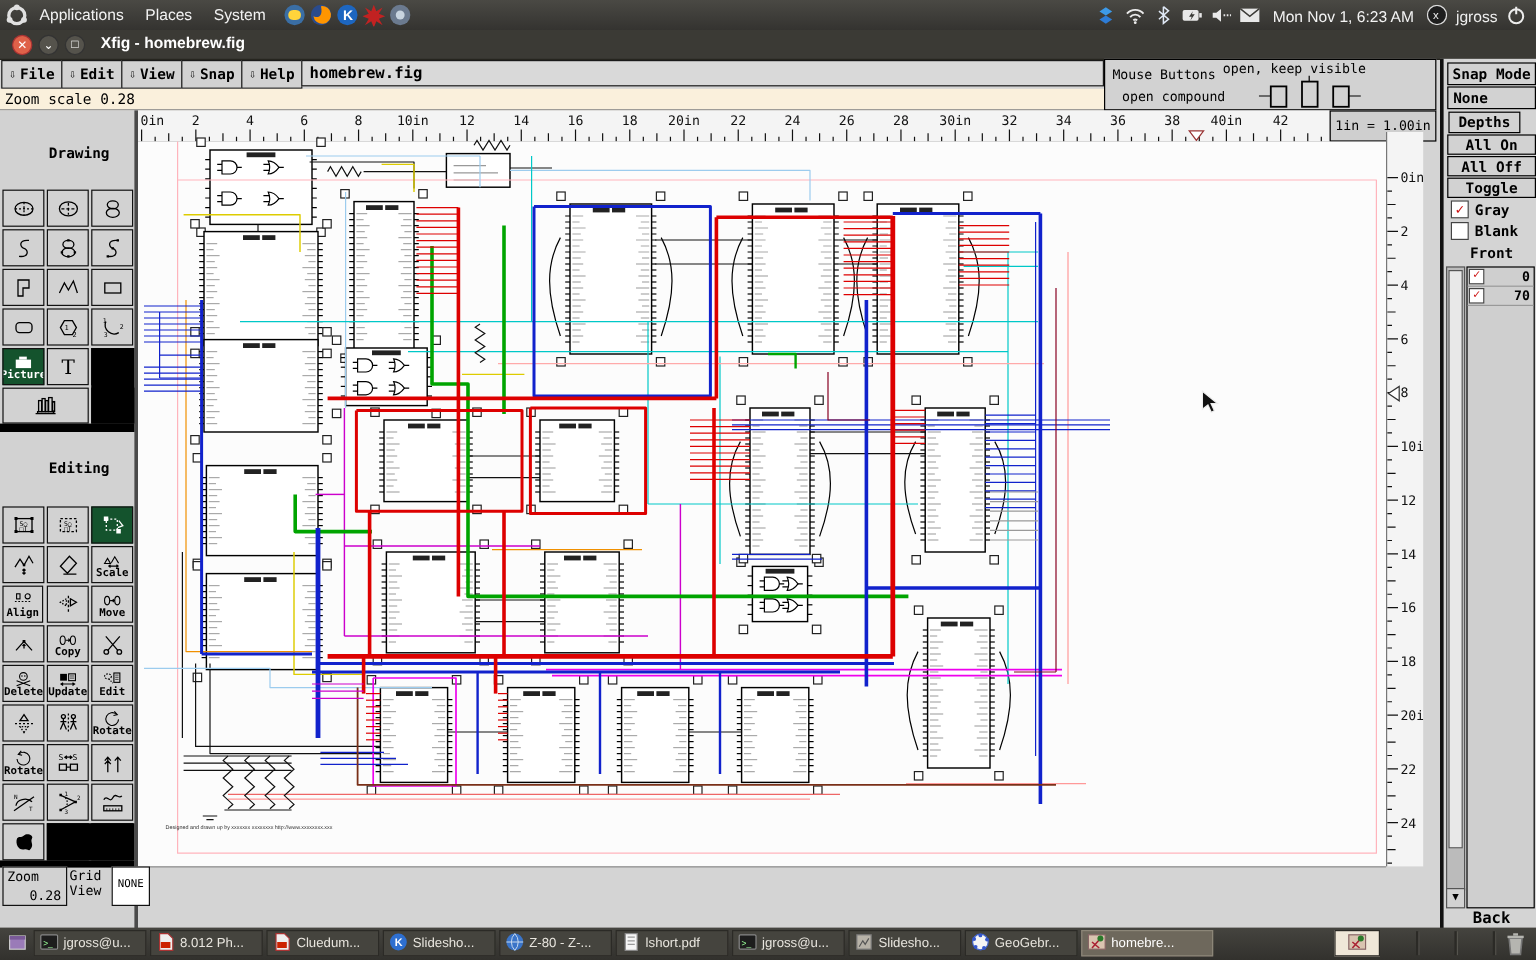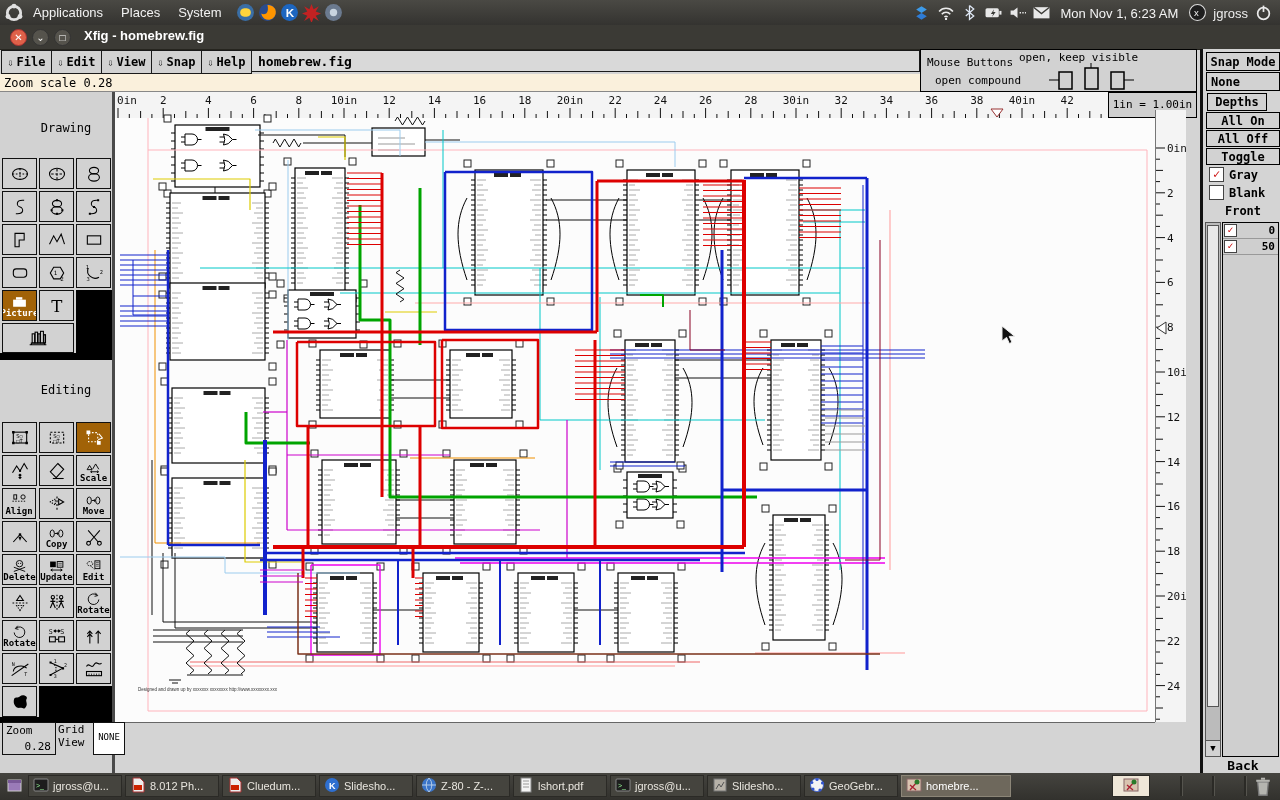--- a/index.html
+++ b/index.html
@@ -36,26 +36,26 @@
   #mousepanel .mp3{position:absolute;left:14px;top:24px}
   #topruler{position:absolute;left:115px;top:92px;width:993px;height:26px;background:#f4f4f4;border-bottom:1px solid #777}
   #unitbox{position:absolute;left:1108px;top:92px;width:89px;height:26px;background:#cfcfcf;border:1px solid #000;
            box-sizing:border-box;font-size:11px;text-align:center;line-height:24px}
   #rightruler{position:absolute;left:1155px;top:110px;width:30px;height:612px;background:#f4f4f4;border-left:1px solid #777}
   #canvasbg{position:absolute;left:115px;top:118px;width:1040px;height:604px;background:#fcfcfc;border-bottom:1px solid #666}
   #schematic{position:absolute;left:115px;top:110px;width:1040px;height:612px}
   #graybottom{position:absolute;left:115px;top:723px;width:1085px;height:52px;background:#d4d4d4}
   
   #toolbar{position:absolute;left:0;top:92px;width:112px;height:683px;background:#d2d2d2;border-right:3px solid #4a4a4a;box-sizing:content-box}
-  .tbhead{position:absolute;width:132px;text-align:center;font-size:12px;font-weight:normal}
+  .tbhead{position:absolute;width:132px;text-align:center;font-size:12px;font-weight:bold}
   .tool{position:absolute;width:35px;height:31px;background:#d2d2d2;border:1px solid #111;box-sizing:border-box;
         display:flex;flex-direction:column;align-items:center;justify-content:center;color:#000;overflow:hidden}
   .tool svg{display:block}
   .tool .tlabel{font-size:9px;line-height:8px;font-weight:bold;margin-top:-2px}
-  .tool.sel{background:#a16207;color:#fff}
+  .tool.sel{background:#14532d;color:#fff}
   .blackcell{position:absolute;background:#000}
   #zoombtn{position:absolute;left:2px;top:722px;width:52px;height:31px;border:1px solid #111;background:#d2d2d2;font-size:11px}
   #zoombtn .zl{position:absolute;left:3px;top:1px}
   #zoombtn .zv{position:absolute;right:4px;bottom:1px}
   #gridlbl{position:absolute;left:58px;top:723px;font-size:11px;line-height:13px}
   #gridbox{position:absolute;left:93px;top:722px;width:30px;height:31px;background:#fff;border:1px solid #111;
            font-size:9px;text-align:center;line-height:29px;overflow:hidden}
   
   #sidebar{position:absolute;left:1200px;top:49px;width:80px;height:726px;background:#d4d4d4;border-left:3px solid #111;box-sizing:border-box}
   .sbox{position:absolute;background:#d2d2d2;border:1px solid #000;font-size:12px;font-weight:bold;
@@ -2438,21 +2438,21 @@
         <div id="dthumb"></div>
       </div>
     <div id="darrow">▼</div>
     <div class="dlist">
         <div class="drow">
           <span class="chk">✓</span>
           <span class="dval">0</span>
         </div>
         <div class="drow">
           <span class="chk">✓</span>
-          <span class="dval">50</span>
+          <span class="dval">70</span>
         </div>
       </div>
     <div style="position:absolute;left:0;top:709px;width:80px;text-align:center;font-size:13px;font-weight:bold">Back</div>
   </div>
 
   <div id="taskbar">
     <span id="showdesk">
         <svg width="16" height="16" viewBox="0 0 16 16">
           <rect x="1" y="2" width="13" height="11" fill="#9a7bb8" stroke="#ccc"></rect>
           <rect x="1" y="2" width="13" height="3" fill="#7a5a98"></rect>

